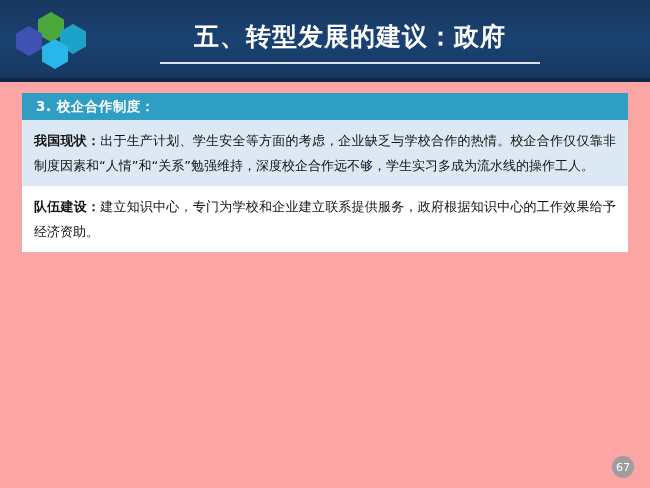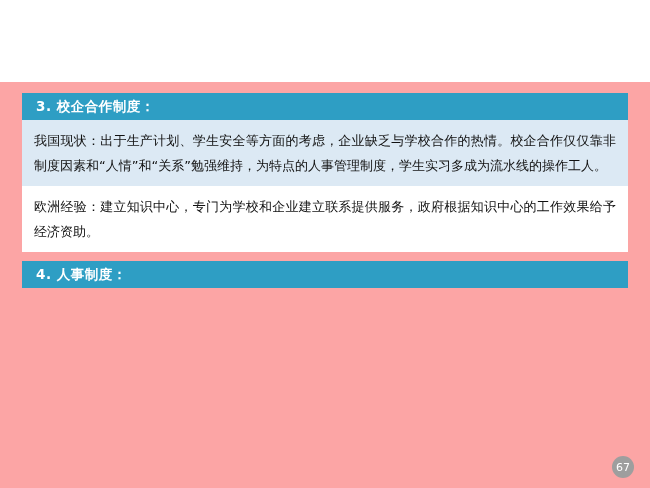--- a/index.html
+++ b/index.html
@@ -110,21 +110,21 @@
 
   .para {
     margin: 0 22px;
     box-sizing: border-box;
     padding: 8px 12px 8px 12px;
     font-size: 13px;
     line-height: 25px;
     color: #111111;
     text-align: justify;
   }
-  .para b { font-weight: normal; }
+  .para b { font-weight: bold; }
   .p-blue  { background: #dce9f4; }
   .p-white { background: #ffffff; }
   .p-green { background: #e3efd4; }
   .label-green { color: #1f6b1f; font-weight: bold; }
   .label-dark  { color: #111111; font-weight: bold; }
 
   
   .pagenum {
     position: absolute;
     right: 16px;
@@ -139,34 +139,47 @@
     align-items: center;
     justify-content: center;
     text-align: center;
   }
 </style>
 </head>
 <body>
 
 <div class="slide">
 
+  <div class="header">
+    <div class="header-band"></div>
+
+    <div class="logo">
+      <div class="hex hex-green"></div>
+      <div class="hex hex-teal"></div>
+      <div class="hex hex-blue"></div>
+      <div class="hex hex-cyan"></div>
+    </div>
+
+    <div class="title">五、转型发展的建议：政府</div>
+    <div class="title-underline"></div>
+    <div class="header-rule"></div>
+  </div>
 
   <div class="content">
 
     <div class="bar bar-3">3. 校企合作制度：</div>
 
     <div class="para p-blue">
-      <b class="label-dark">我国现状：</b><span>出于生产计划、学生安全等方面的考虑，企业缺乏与学校合作的热情。校企合作仅仅靠非制度因素和“人情”和“关系”勉强维持，为特点的人事管理制度，学生实习多成为流水线的操作工人。</span>
+      <b class="label-dark">我国现状：</b><span>出于生产计划、学生安全等方面的考虑，企业缺乏与学校合作的热情。校企合作仅仅靠非制度因素和“人情”和“关系”勉强维持，深度校企合作远不够，学生实习多成为流水线的操作工人。</span>
     </div>
 
     <div class="para p-white">
-      <b class="label-dark">欧洲经验：</b><span>建立知识中心，专门为学校和企业建立联系提供服务，政府根据知识中心的工作效果给予经济资助。</span>
+      <b class="label-dark">队伍建设：</b><span>建立知识中心，专门为学校和企业建立联系提供服务，政府根据知识中心的工作效果给予经济资助。</span>
     </div>
 
 
-    <div class="bar bar-4">4. 人事制度：</div>
 
 
 
   </div>
 
   <div class="pagenum">67</div>
 </div>
 
 </body></html>

